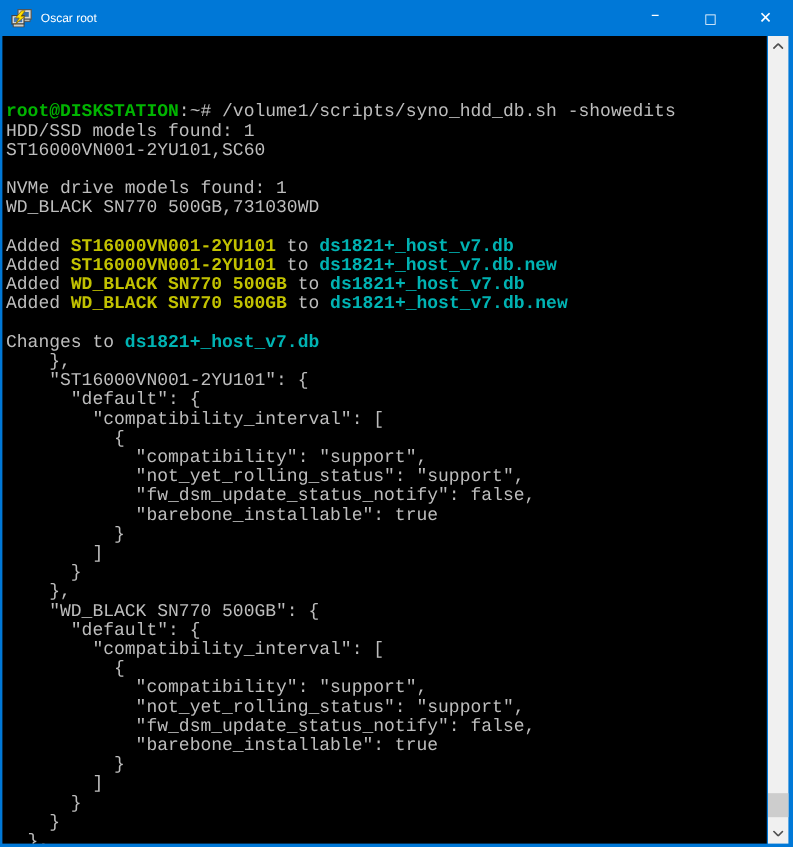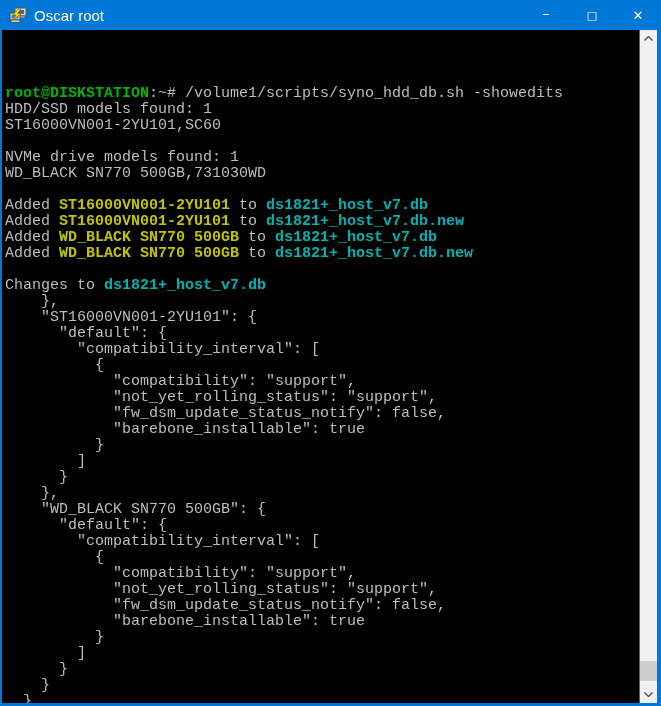--- a/index.html
+++ b/index.html
@@ -12,21 +12,21 @@
     position:relative;width:661px;height:706px;
     background:#0078D7;
   }
   
   .titlebar{
     position:absolute;top:0;left:0;right:0;height:30px;
     background:#0078D7;display:flex;align-items:center;
   }
   .app-icon{width:18px;height:16px;margin-left:9px;flex:0 0 auto;}
   .title-text{
-    color:#ffffff;font-size:15px;margin-left:7px;flex:1 1 auto;
+    color:#ffffff;font-size:10px;margin-left:7px;flex:1 1 auto;
     white-space:nowrap;overflow:hidden;
   }
   .caption-buttons{display:flex;height:30px;flex:0 0 auto;}
   .caption-btn{
     width:46px;height:30px;display:flex;align-items:center;justify-content:center;
     color:#ffffff;font-size:13px;line-height:1;cursor:default;
     font-family:"DejaVu Sans",sans-serif;
   }
   .caption-btn.min span{position:relative;top:-2px;font-size:14px;}
   .caption-btn.max span{font-size:11px;}

